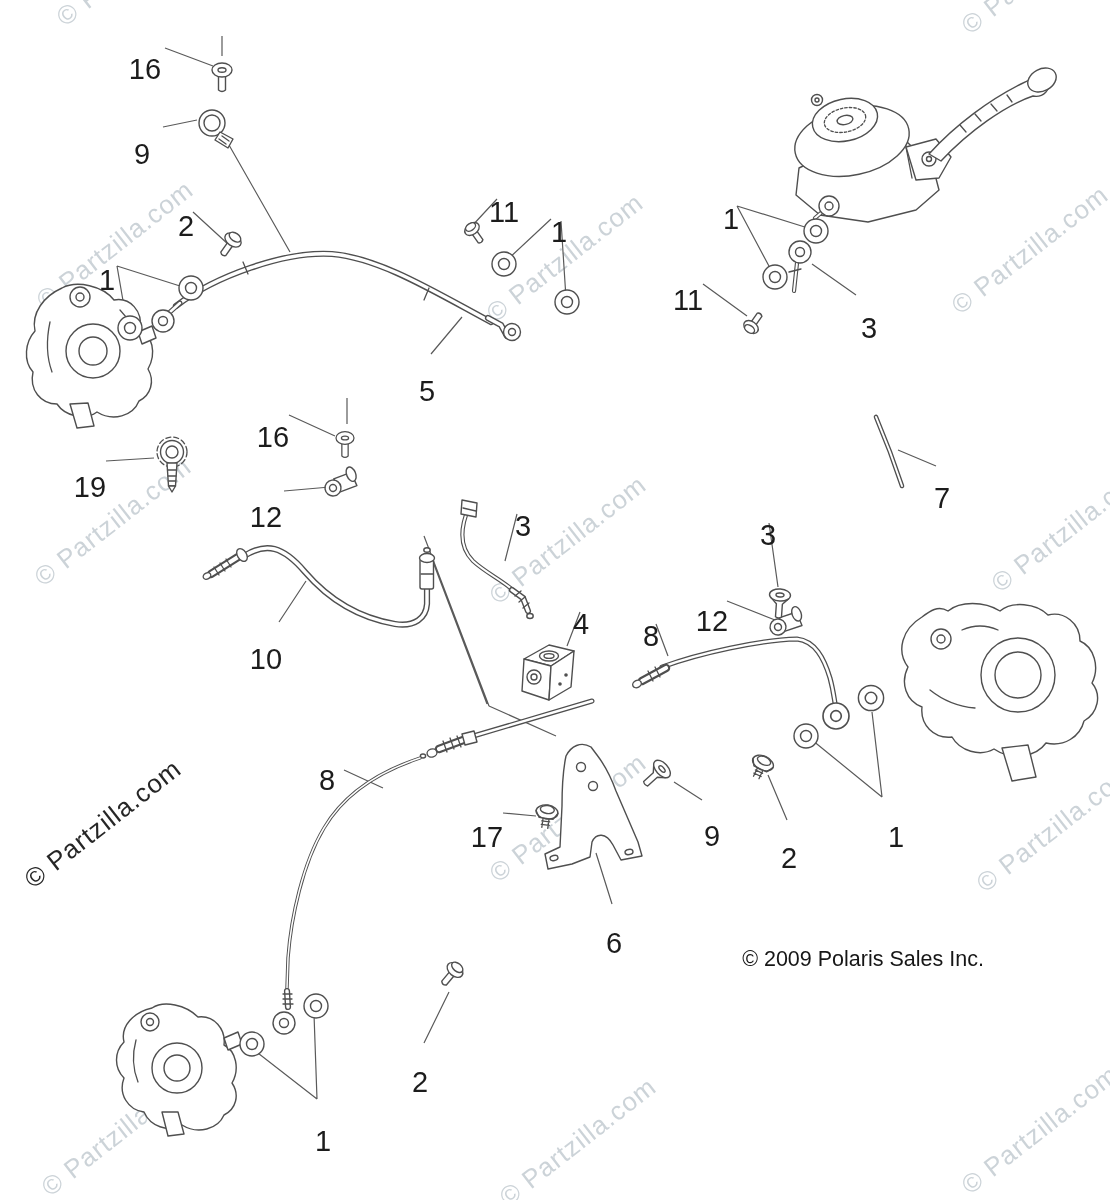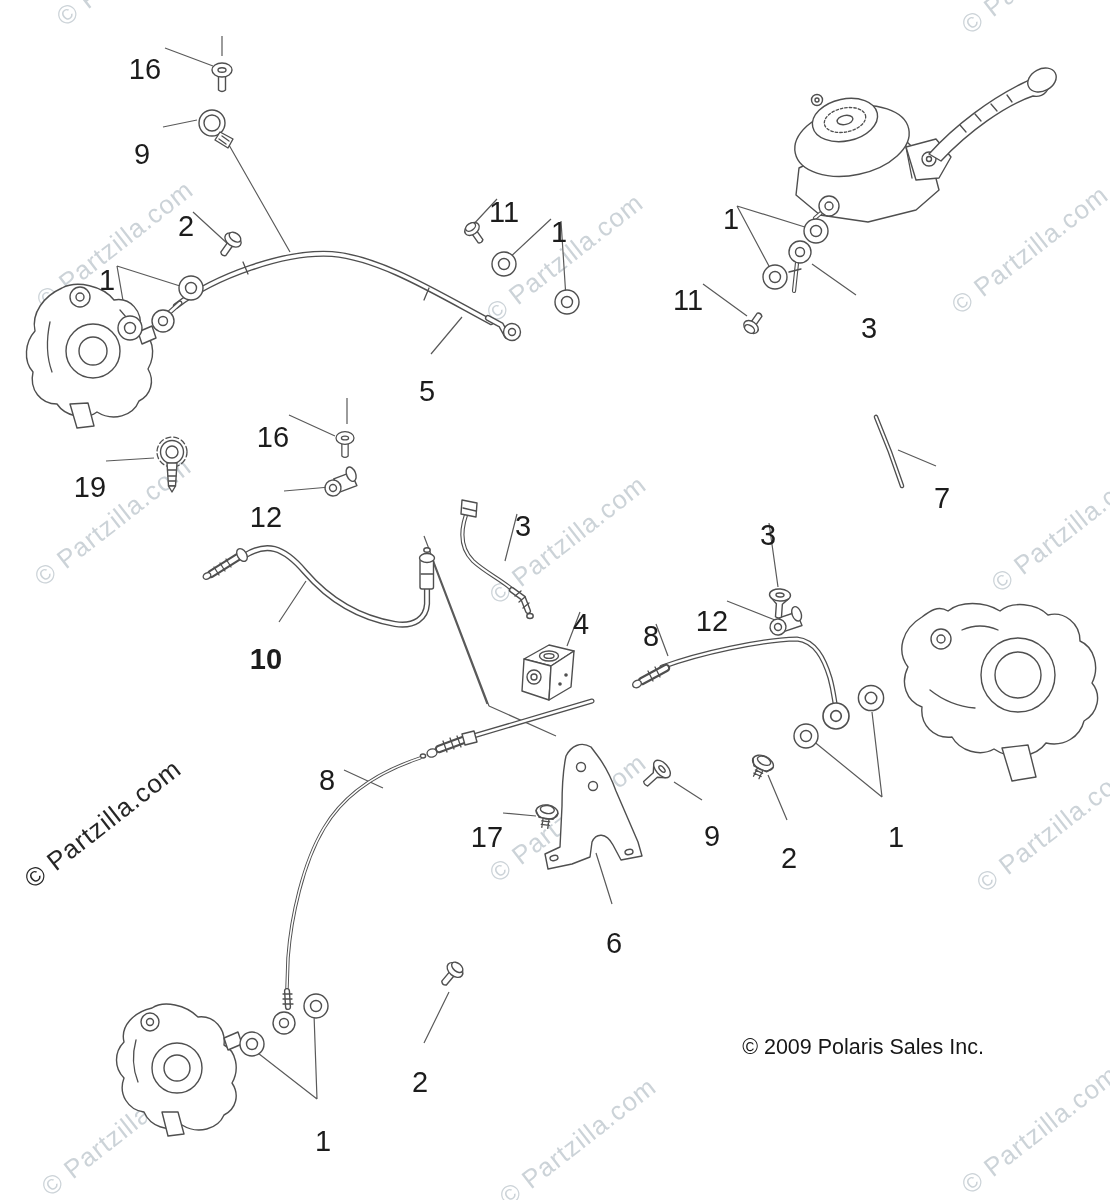--- a/index.html
+++ b/index.html
@@ -325,25 +325,25 @@
       <div class="callout" style="left: 427px; top: 366px;">5</div>
       <div class="callout" style="left: 273px; top: 412px;">16</div>
       <div class="callout" style="left: 90px; top: 462px;">19</div>
       <div class="callout" style="left: 266px; top: 492px;">12</div>
       <div class="callout" style="left: 523px; top: 501px;">3</div>
       <div class="callout" style="left: 942px; top: 473px;">7</div>
       <div class="callout" style="left: 768px; top: 510px;">3</div>
       <div class="callout" style="left: 712px; top: 596px;">12</div>
       <div class="callout" style="left: 651px; top: 611px;">8</div>
       <div class="callout" style="left: 581px; top: 599px;">4</div>
-      <div class="callout" style="left: 266px; top: 634px; font-weight: bold;">10</div>
+      <div class="callout" style="left: 266px; top: 634px;">10</div>
       <div class="callout" style="left: 327px; top: 755px;">8</div>
       <div class="callout" style="left: 487px; top: 812px;">17</div>
       <div class="callout" style="left: 712px; top: 811px;">9</div>
       <div class="callout" style="left: 789px; top: 833px;">2</div>
       <div class="callout" style="left: 896px; top: 812px;">1</div>
       <div class="callout" style="left: 614px; top: 918px;">6</div>
       <div class="callout" style="left: 420px; top: 1057px;">2</div>
       <div class="callout" style="left: 323px; top: 1116px;">1</div>
     </div>
 
-  <div class="copyright" id="copyright" style="left: 863px; top: 1047px;">© 2009 Polaris Sales Inc.</div>
+  <div class="copyright" id="copyright" style="left: 863px; top: 959px;">© 2009 Polaris Sales Inc.</div>
 </div>
 
 </body></html>

